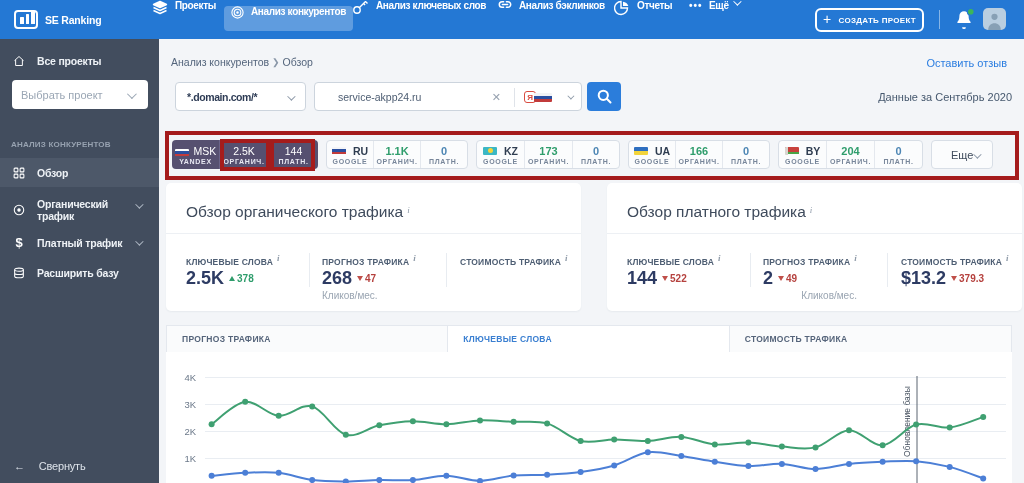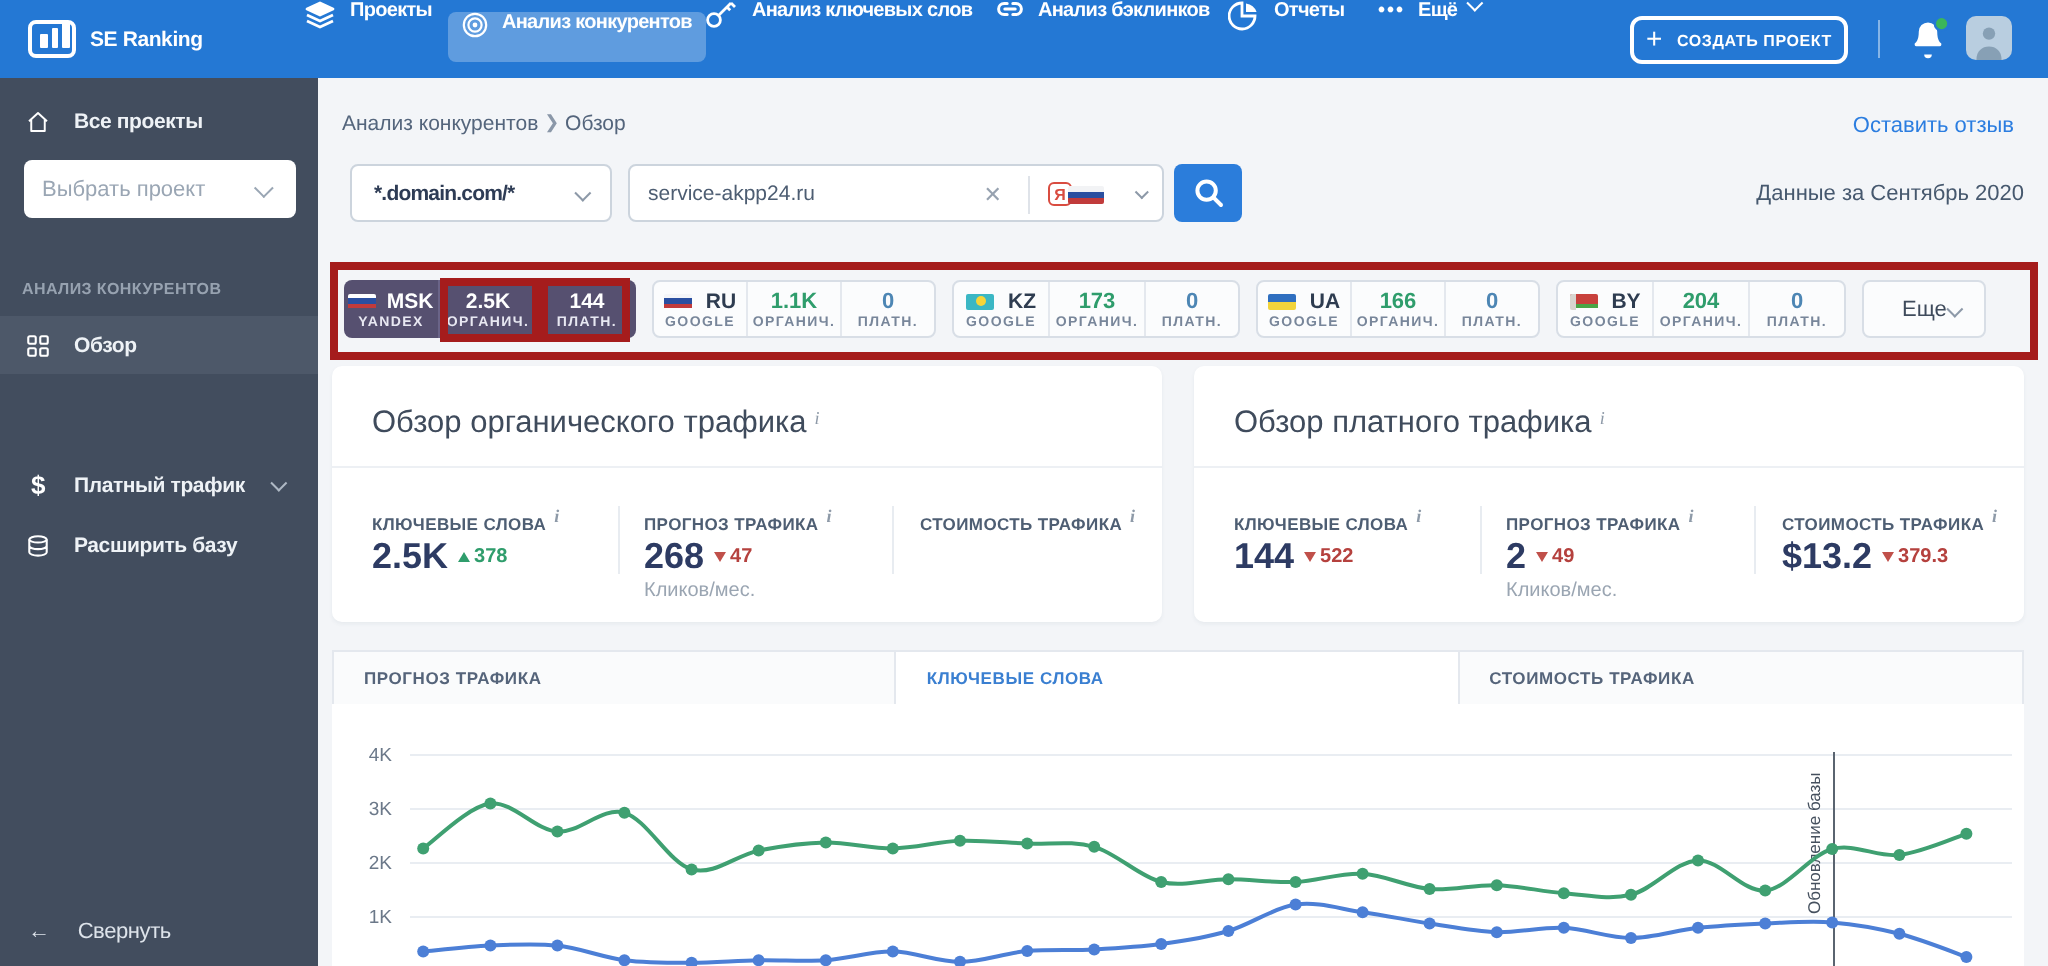--- a/index.html
+++ b/index.html
@@ -34,21 +34,21 @@
 .redbox{position:absolute;border:4px solid #a51c1c;}
 .card{position:absolute;top:101px;height:29px;background:#fbfcfd;border:1px solid #d8dee6;border-radius:4px;display:flex;}
 .card .c1{display:flex;flex-direction:column;align-items:center;justify-content:center;border-right:1px solid #e4e8ee;}
 .card .co{font-size:10.5px;color:#2e3c50;font-weight:bold;display:flex;align-items:center;}
 .card .cs{font-size:7px;color:#78869a;letter-spacing:.7px;font-weight:bold;margin-top:1px;}
 .cgreen{font-size:11px;color:#2f9d6c;font-weight:bold;}
 .czero{font-size:11px;color:#4d86b4;font-weight:bold;}
 .flag{width:14px;height:8px;margin-right:7px;display:inline-block;position:relative;overflow:hidden;border-radius:1px;}
 .ycard{position:absolute;left:13px;top:101px;width:146px;height:29px;background:#565070;border-radius:4px;color:#fff;display:flex;}
 .ycard .c1{display:flex;flex-direction:column;align-items:center;justify-content:center;}
-.ycard .co{font-size:10.5px;font-weight:bold;display:flex;align-items:center;}
+.ycard .co{font-size:10.5px;font-weight:normal;display:flex;align-items:flex-end;}
 .ycard .cs{font-size:7px;letter-spacing:.7px;font-weight:bold;margin-top:1px;color:#e8e8f2;}
 
 .panel{position:absolute;top:144px;width:415px;height:128px;background:#fff;border-radius:5px;box-shadow:0 1px 2px rgba(40,60,90,.06);}
 .ptitle{position:absolute;left:20px;top:20px;font-size:15.5px;color:#3f4b5c;}
 .pline{position:absolute;left:0;top:50px;width:100%;height:1px;background:#edf0f4;}
 .metric{position:absolute;top:74px;}
 .mlabel{font-size:8.5px;color:#4e5e73;font-weight:bold;letter-spacing:.2px;}
 .mval{font-size:18px;color:#2d3b63;font-weight:bold;margin-top:1px;display:flex;align-items:center;}
 .mdelta{font-size:10px;font-weight:bold;margin-left:5px;display:flex;align-items:center;}
 .up{color:#2f9d6c;}.down{color:#b5413e;}
@@ -130,39 +130,47 @@
   <div class="sel">Выбрать проект<span class="chev" style="position:absolute;right:14px;top:12px;border-color:#9aa6b4;"></span></div>
   <div class="slabel">АНАЛИЗ КОНКУРЕНТОВ</div>
   <div class="sitem" style="top:119px;height:29px;background:#4d5869;">
     <svg class="sicon" viewBox="0 0 16 16" fill="none" stroke="#fff" stroke-width="1.4">
         <rect x="1.5" y="1.5" width="5" height="5" rx="1"></rect>
         <rect x="9.5" y="1.5" width="5" height="5" rx="1"></rect>
         <rect x="1.5" y="9.5" width="5" height="5" rx="1"></rect>
         <rect x="9.5" y="9.5" width="5" height="5" rx="1"></rect>
       </svg>
     Обзор</div>
+  <div class="sitem" style="top:155px;height:31px;">
+    <svg class="sicon" viewBox="0 0 16 16" fill="none" stroke="#fff" stroke-width="1.4">
+        <circle cx="8" cy="8" r="6.3"></circle>
+        <circle cx="8" cy="8" r="1.6" fill="#fff"></circle>
+      </svg>
+    <div style="line-height:12px;">Органический<br>трафик</div>
+    <span class="chev" style="border-color:#aeb8c4;position:absolute;right:18px;top:9px;width:6px;height:6px;"></span>
+    </div>
   <div class="sitem" style="top:192px;height:23px;">
     <div class="sicon" style="font-size:13px;font-weight:bold;color:#fff;width:12px;text-align:center;line-height:12px;">$</div>
     Платный трафик
     <span class="chev" style="border-color:#aeb8c4;position:absolute;right:18px;top:9px;width:6px;height:6px;"></span></div>
   <div class="sitem" style="top:222px;height:23px;">
     <svg class="sicon" viewBox="0 0 16 16" fill="none" stroke="#fff" stroke-width="1.4">
         <ellipse cx="8" cy="3.6" rx="5.8" ry="2.1"></ellipse>
         <path d="M2.2 3.6v8.6c0 1.2 2.6 2.2 5.8 2.2s5.8-1 5.8-2.2V3.6M2.2 7.9c0 1.2 2.6 2.2 5.8 2.2s5.8-1 5.8-2.2"></path>
       </svg>
     Расширить базу</div>
   <div class="sitem" style="top:416px;height:22px;font-size:11px;font-weight:normal;color:#dde3ea;">
     <div style="margin-left:14px;margin-right:14px;">←</div>Свернуть</div>
 </div>
 
 <div class="content">
   <div class="crumb">Анализ конкурентов <span style="color:#8a97a8;font-size:9px;position:relative;top:-1px;">❯</span> Обзор</div>
   <div class="feedback">Оставить отзыв</div>
   <div class="fsel" style="left:16px;top:43px;width:131px;height:29px;padding-left:11px;font-weight:bold;font-size:10.5px;letter-spacing:-.4px;">*.domain.com/*<span class="chev" style="position:absolute;right:12px;top:12px;width:6px;height:6px;"></span></div>
-  <div class="fsel" style="left:155px;top:43px;width:268px;height:29px;padding-left:9px;color:#4d5d72;font-size:10.5px;">service-akpp24.ru
+  <div class="fsel" style="left:155px;top:43px;width:268px;height:29px;padding-left:23px;color:#4d5d72;font-size:10.5px;">service-akpp24.ru
     <span style="position:absolute;right:80px;top:8px;color:#97a2b0;font-size:11px;">✕</span><span style="position:absolute;right:66px;top:5px;width:1px;height:19px;background:#dfe3e9;"></span>
     <span style="position:absolute;right:45px;top:8px;width:12px;height:12px;border:1.2px solid #d94c40;border-radius:3px;color:#d94c40;font-size:8px;font-weight:bold;text-align:center;line-height:12px;">Я</span>
     <span class="flag" style="position:absolute;right:22px;top:10px;width:18px;height:9px;">
         <i style="position:absolute;top:0;width:18px;height:3px;background:#f2f3f5;"></i>
         <i style="position:absolute;top:3px;width:18px;height:3px;background:#2a4fa0;"></i>
         <i style="position:absolute;top:6px;width:18px;height:3px;background:#c13b3b;"></i>
       </span>
     <span class="chev" style="position:absolute;right:9px;top:12px;width:5px;height:5px;"></span></div>
   <div class="searchbtn">
       <svg width="15" height="15" viewBox="0 0 15 15" fill="none" stroke="#fff" stroke-width="2">
@@ -276,21 +284,21 @@
     <div class="metric" style="left:156px;">
         <div class="mlabel">ПРОГНОЗ ТРАФИКА<span class="iinfo">i</span></div>
       <div class="mval">268<span class="mdelta down"><span class="tri d"></span>47</span></div>
       <div class="msub">Кликов/мес.</div>
       </div>
     <div class="mdiv" style="left:280px;"></div>
     <div class="metric" style="left:294px;">
         <div class="mlabel">СТОИМОСТЬ ТРАФИКА<span class="iinfo">i</span></div>
       </div>
   </div>
-  <div class="panel" style="left:438px;">
+  <div class="panel" style="left:448px;text-align:right;">
     <div class="ptitle">Обзор платного трафика<span class="iinfo">i</span></div>
     <div class="pline"></div>
     <div class="metric" style="left:20px;">
         <div class="mlabel">КЛЮЧЕВЫЕ СЛОВА<span class="iinfo">i</span></div>
       <div class="mval">144<span class="mdelta down"><span class="tri d"></span>522</span></div>
       </div>
     <div class="mdiv" style="left:143px;"></div>
     <div class="metric" style="left:156px;">
         <div class="mlabel">ПРОГНОЗ ТРАФИКА<span class="iinfo">i</span></div>
       <div class="mval">2<span class="mdelta down"><span class="tri d"></span>49</span></div>

